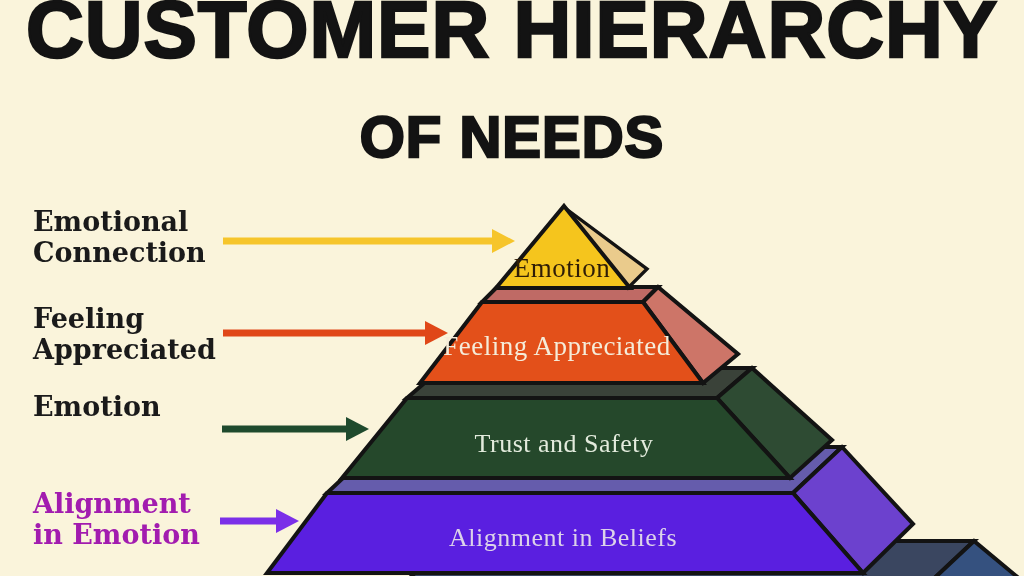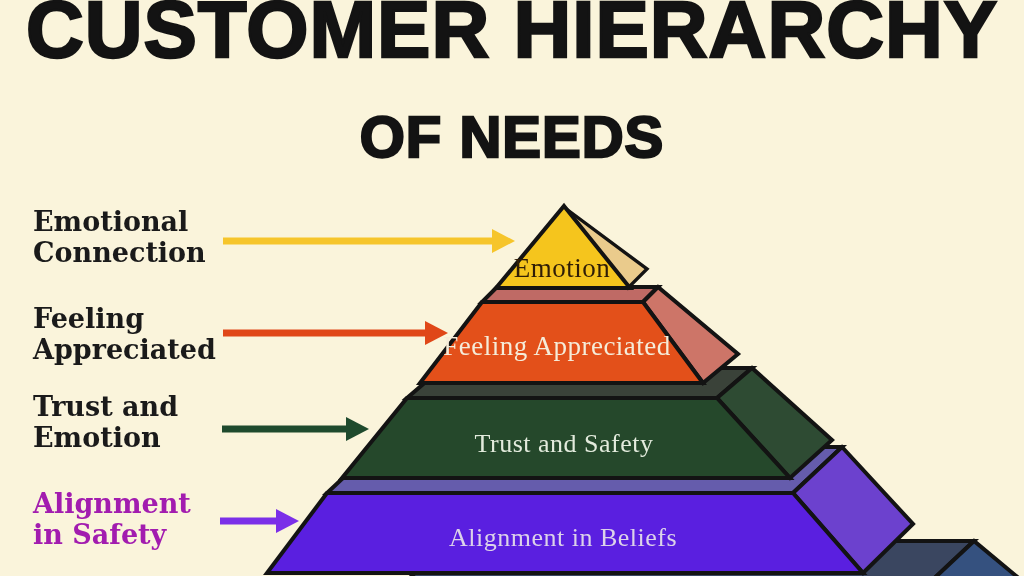--- a/index.html
+++ b/index.html
@@ -41,26 +41,25 @@
 
   <div class="side-label" style="top: 303px; color: rgb(26, 26, 26);">
     <div>Feeling</div>
     <div>Appreciated</div>
   </div>
   <div class="side-label" style="top: 206px; color: rgb(26, 26, 26);">
     <div>Emotional</div>
     <div>Connection</div>
   </div>
   <div class="side-label" style="top: 391px; color: rgb(26, 26, 26);">
-    <div>Trust and</div>
     <div>Emotion</div>
   </div>
   <div class="side-label" style="top: 488px; color: #a21caf;">
     <div>Alignment</div>
-    <div>in Safety</div>
+    <div>in Emotion</div>
   </div>
 
   <svg width="1024" height="576" viewBox="0 0 1024 576" style="position:absolute;left:0;top:0">
 
     <polygon class="outlined" points="400,587 925,587 974,541 449,541" fill="#3A4660"></polygon>
     <polygon class="outlined" points="925,587 974,541 1056,609 1007,655" fill="#35517F"></polygon>
 
     <polygon class="outlined" points="327,493 793,493 842,447 376,447" fill="#655CAC"></polygon>
     <polygon class="outlined" points="793,493 842,447 913,524 863,573" fill="#6C41CE"></polygon>
     <polygon class="outlined" points="327,493 793,493 863,573 267,573" fill="#5A1FE0"></polygon>

